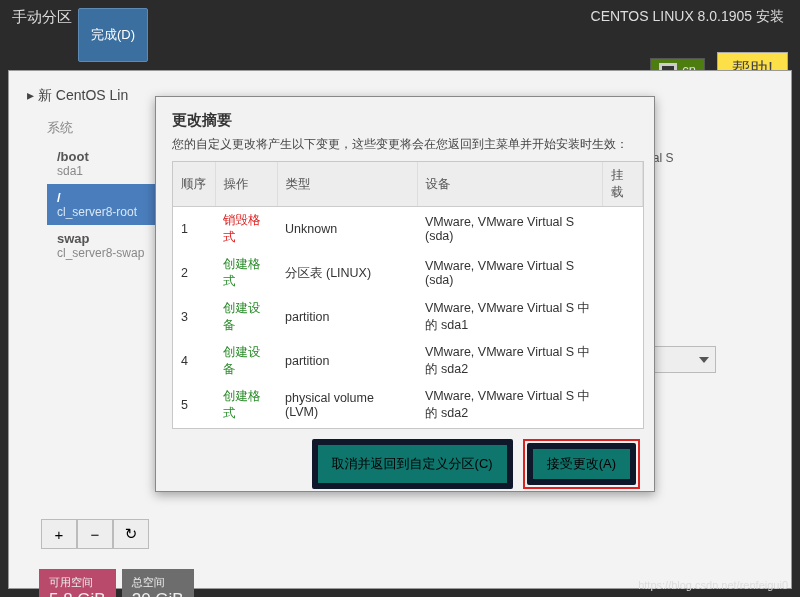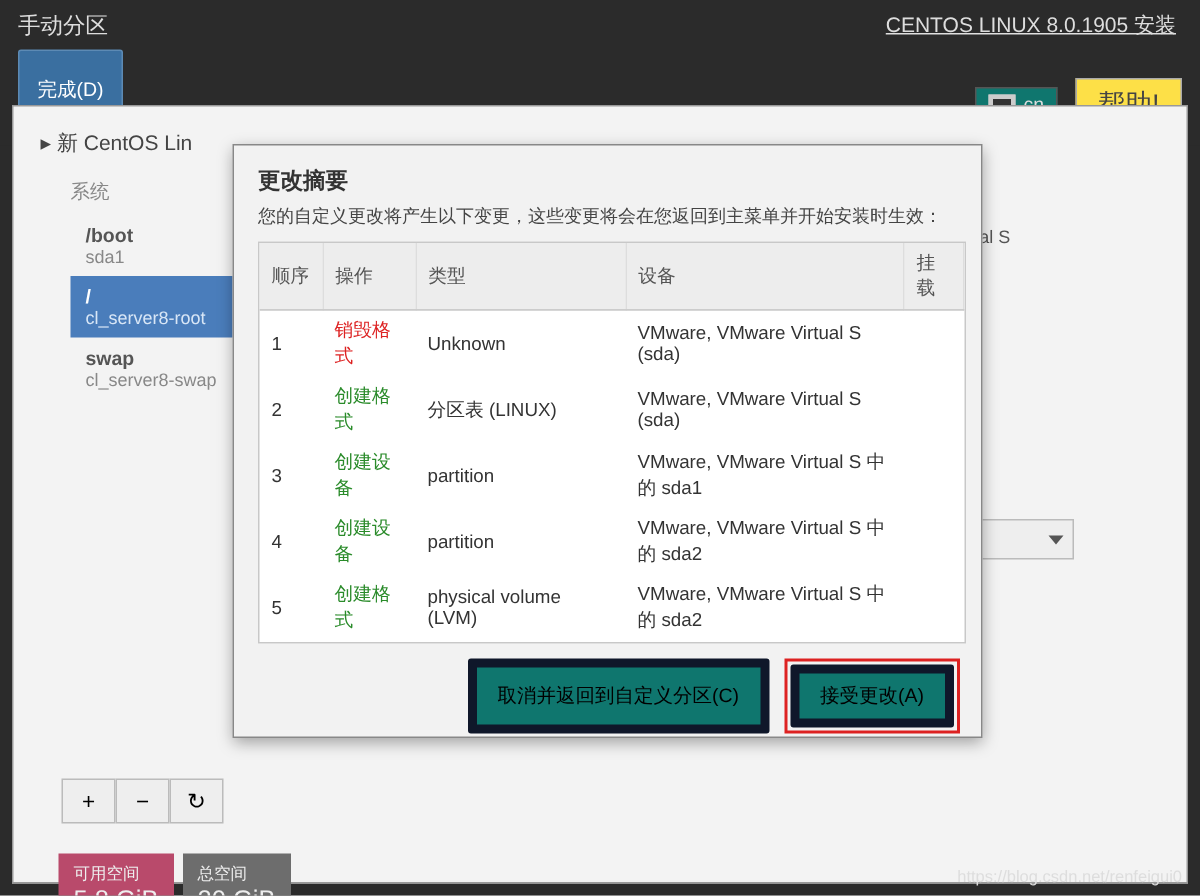--- a/index.html
+++ b/index.html
@@ -14,32 +14,32 @@
   }
   
   .header {
     background: #2b2b2b;
     color: #e0e0e0;
     padding: 8px 12px 10px 12px;
     display: flex;
     justify-content: space-between;
     align-items: flex-start;
   }
-  .header-left { display: flex; flex-direction: column; gap:6px;}
+  .header-left { display: flex; flex-direction: row; gap:6px;}
   .header-title { font-size: 15px; font-weight: 400; color:#ddd;}
   .done-btn {
     background: #3a6fa0; color: #fff; border: 1px solid #5c8ab4;
     padding: 17px 12px; font-size: 13px; cursor: pointer;
     width: fit-content; border-radius:2px;
   }
-  .header-right { display: flex; align-items:center; gap:8px;text-decoration:underline;}
+  .header-right { display: flex; align-items:center; gap:8px;}
   .header-inst { font-size: 14px; color:#ddd; margin-right:4px;}
   .lang-box {
     display:flex; align-items:center; gap:5px;
-    background:#0f766e; border:1px solid #555; color:#ddd;
+    background:#4d7c0f; border:1px solid #555; color:#ddd;
     padding:3px 8px; font-size:13px; margin-top:22px;
   }
   .kbd-icon { width:18px;height:12px;border:1px solid #ccc;background:#ccc;
     display:inline-block; position:relative;}
   .kbd-icon::after{content:"";position:absolute;inset:2px;background:#333;}
   .help-btn{
     background:#fde047; color:#444; border:1px solid #aaa;
     padding:4px 14px; font-size:18px; margin-top:22px; cursor:pointer;
   }
   

